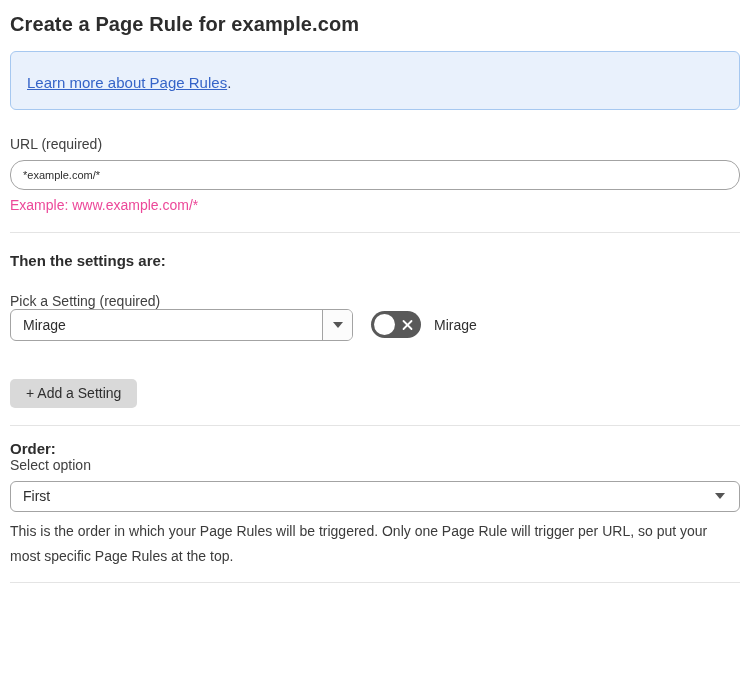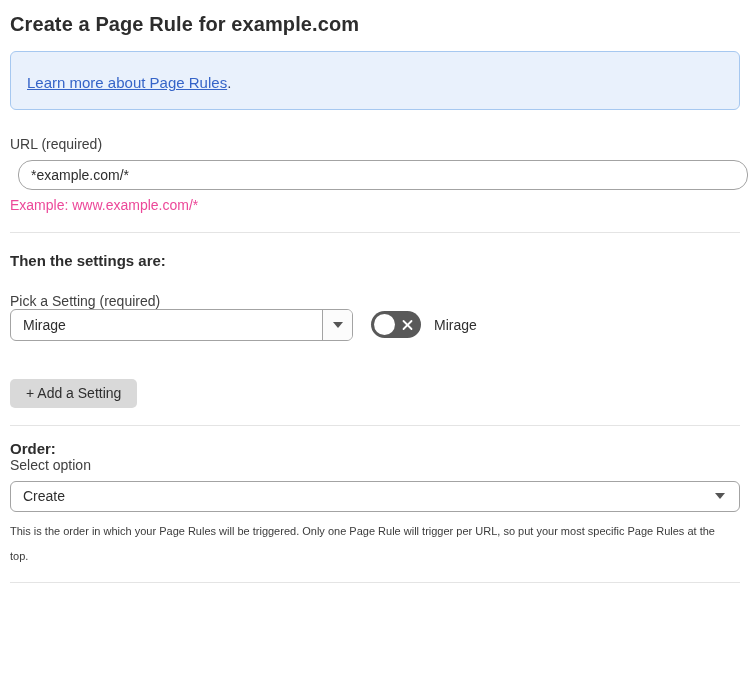--- a/index.html
+++ b/index.html
@@ -50,25 +50,24 @@
   }
   .url-label { margin-top: 26px; }
   .text-input {
     margin-top: 8px;
     width: 730px;
     height: 30px;
     border: 1px solid #a3a3a3;
     border-radius: 14px;
     padding: 0 12px;
     font-family: "Liberation Sans", sans-serif;
-    font-size: 14px;
+    font-size: 11px;
     color: #2e2e2e;
     background: #ffffff;
     outline: none;
-    margin-left: 8px;
   }
   .example-text {
     margin-top: 7px;
     font-size: 14px;
     color: #ec4899;
   }
   .divider {
     border: none;
     border-top: 1px solid #e4e4e4;
     height: 0;
@@ -179,21 +178,21 @@
     background: #ffffff;
     display: flex;
     align-items: center;
     justify-content: space-between;
     padding: 0 14px 0 12px;
     cursor: pointer;
   }
   .select-value { font-size: 14px; color: #2e2e2e; }
   .order-help {
     margin-top: 7px;
-    font-size: 11px;
+    font-size: 14px;
     color: #3b3b3b;
     line-height: 25px;
     max-width: 726px;
   }
   .divider-3 { margin-top: 13px; }
 </style>
 </head>
 <body>
 
 
@@ -235,21 +234,21 @@
 
 <button class="btn btn-gray add-setting-btn">+ Add a Setting</button>
 
 <hr class="divider divider-2">
 
 <div class="section-heading order-heading">Order:</div>
 
 <div class="field-label order-label">Select option</div>
 
 <div class="select-full">
-  <span class="select-value">Create</span>
+  <span class="select-value">First</span>
   <span class="caret-down"></span>
 </div>
 
 <div class="order-help">This is the order in which your Page Rules will be triggered. Only one Page Rule will trigger per URL, so put your most specific Page Rules at the top.</div>
 
 <hr class="divider divider-3">
 
 
 
 

